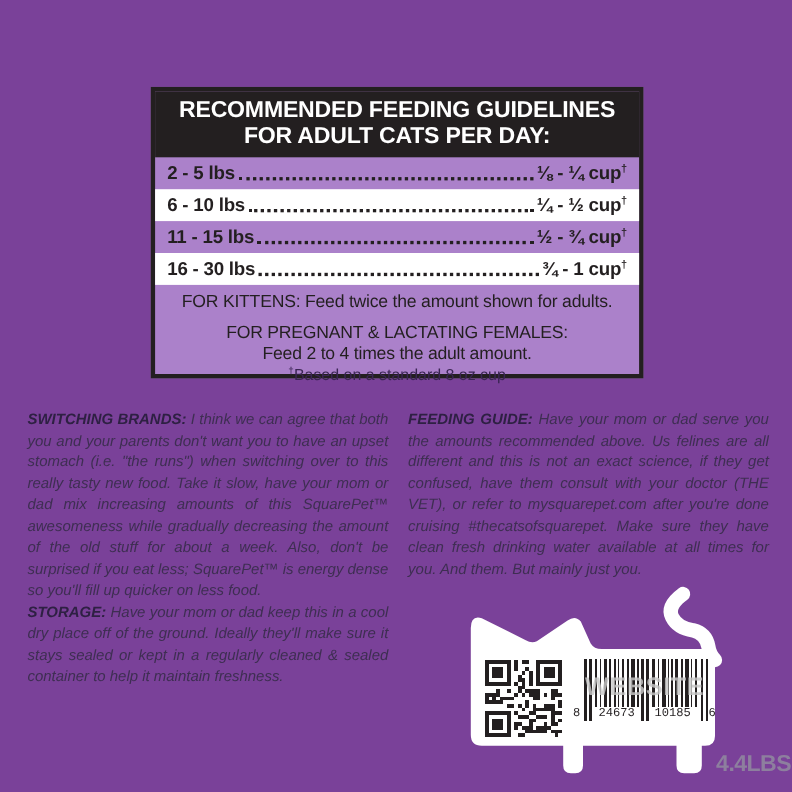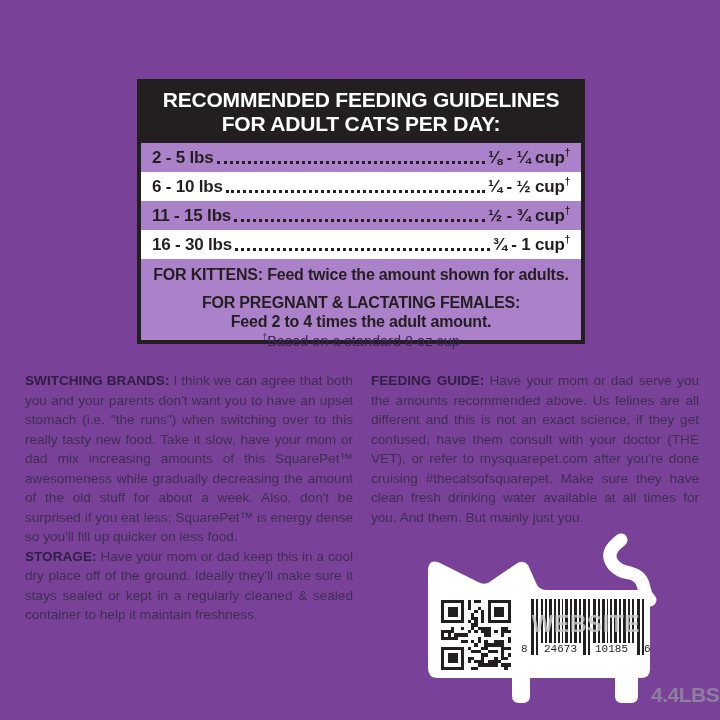--- a/index.html
+++ b/index.html
@@ -25,40 +25,40 @@
     letter-spacing:-0.2px; white-space:nowrap;
   }
   .feed-row.alt { background:#ffffff; }
   .dots {
     flex:1; align-self:flex-end; height:0;
     border-bottom:3px dotted #231f20;
     margin:0 3px 8px;
   }
   .feed-amount sup, .feed-row sup { font-size:10px; }
   .table-notes {
-    text-align:center; color:#231f20; font-weight:700;
+    text-align:center; color:#231f20; font-weight:400;
     padding:6px 8px 8px; letter-spacing:-0.2px;
   }
   .kittens-note { font-size:16px; line-height:19px; }
   .pregnant-note-1 { font-size:16px; line-height:19px; margin-top:9px; }
   .pregnant-note-2 { font-size:16px; line-height:20px; }
 
   .footnote {
     position:absolute; left:137px; top:332px; width:448px;
     text-align:center; color:#3a2553; font-size:14.5px;
   }
   .footnote sup { font-size:9px; }
 
   
   .col { position:absolute; top:371px; width:328px;
          color:#3e2e52; font-size:13.6px; line-height:19.5px;
          text-align:justify; }
   .col-left  { left:25px; }
   .col-right { left:371px; }
-  .para { margin:0; }
+  .para { margin:0;font-style:italic; }
   .para + .para { }
   .lead { color:#2e2043; font-weight:700; }
 
   
   .cat-svg { position:absolute; left:0; top:0; z-index:1; pointer-events:none; }
   .qr-box { position:absolute; left:440px; top:600px; width:72px; height:70px; z-index:2; }
   .qr-box svg { width:100%; height:100%; }
   .barcode-box { position:absolute; left:521px; top:599px; width:130px; height:60px; z-index:2; }
   .barcode-box svg { position:absolute; left:0; top:0; }
   .bc-digits {

